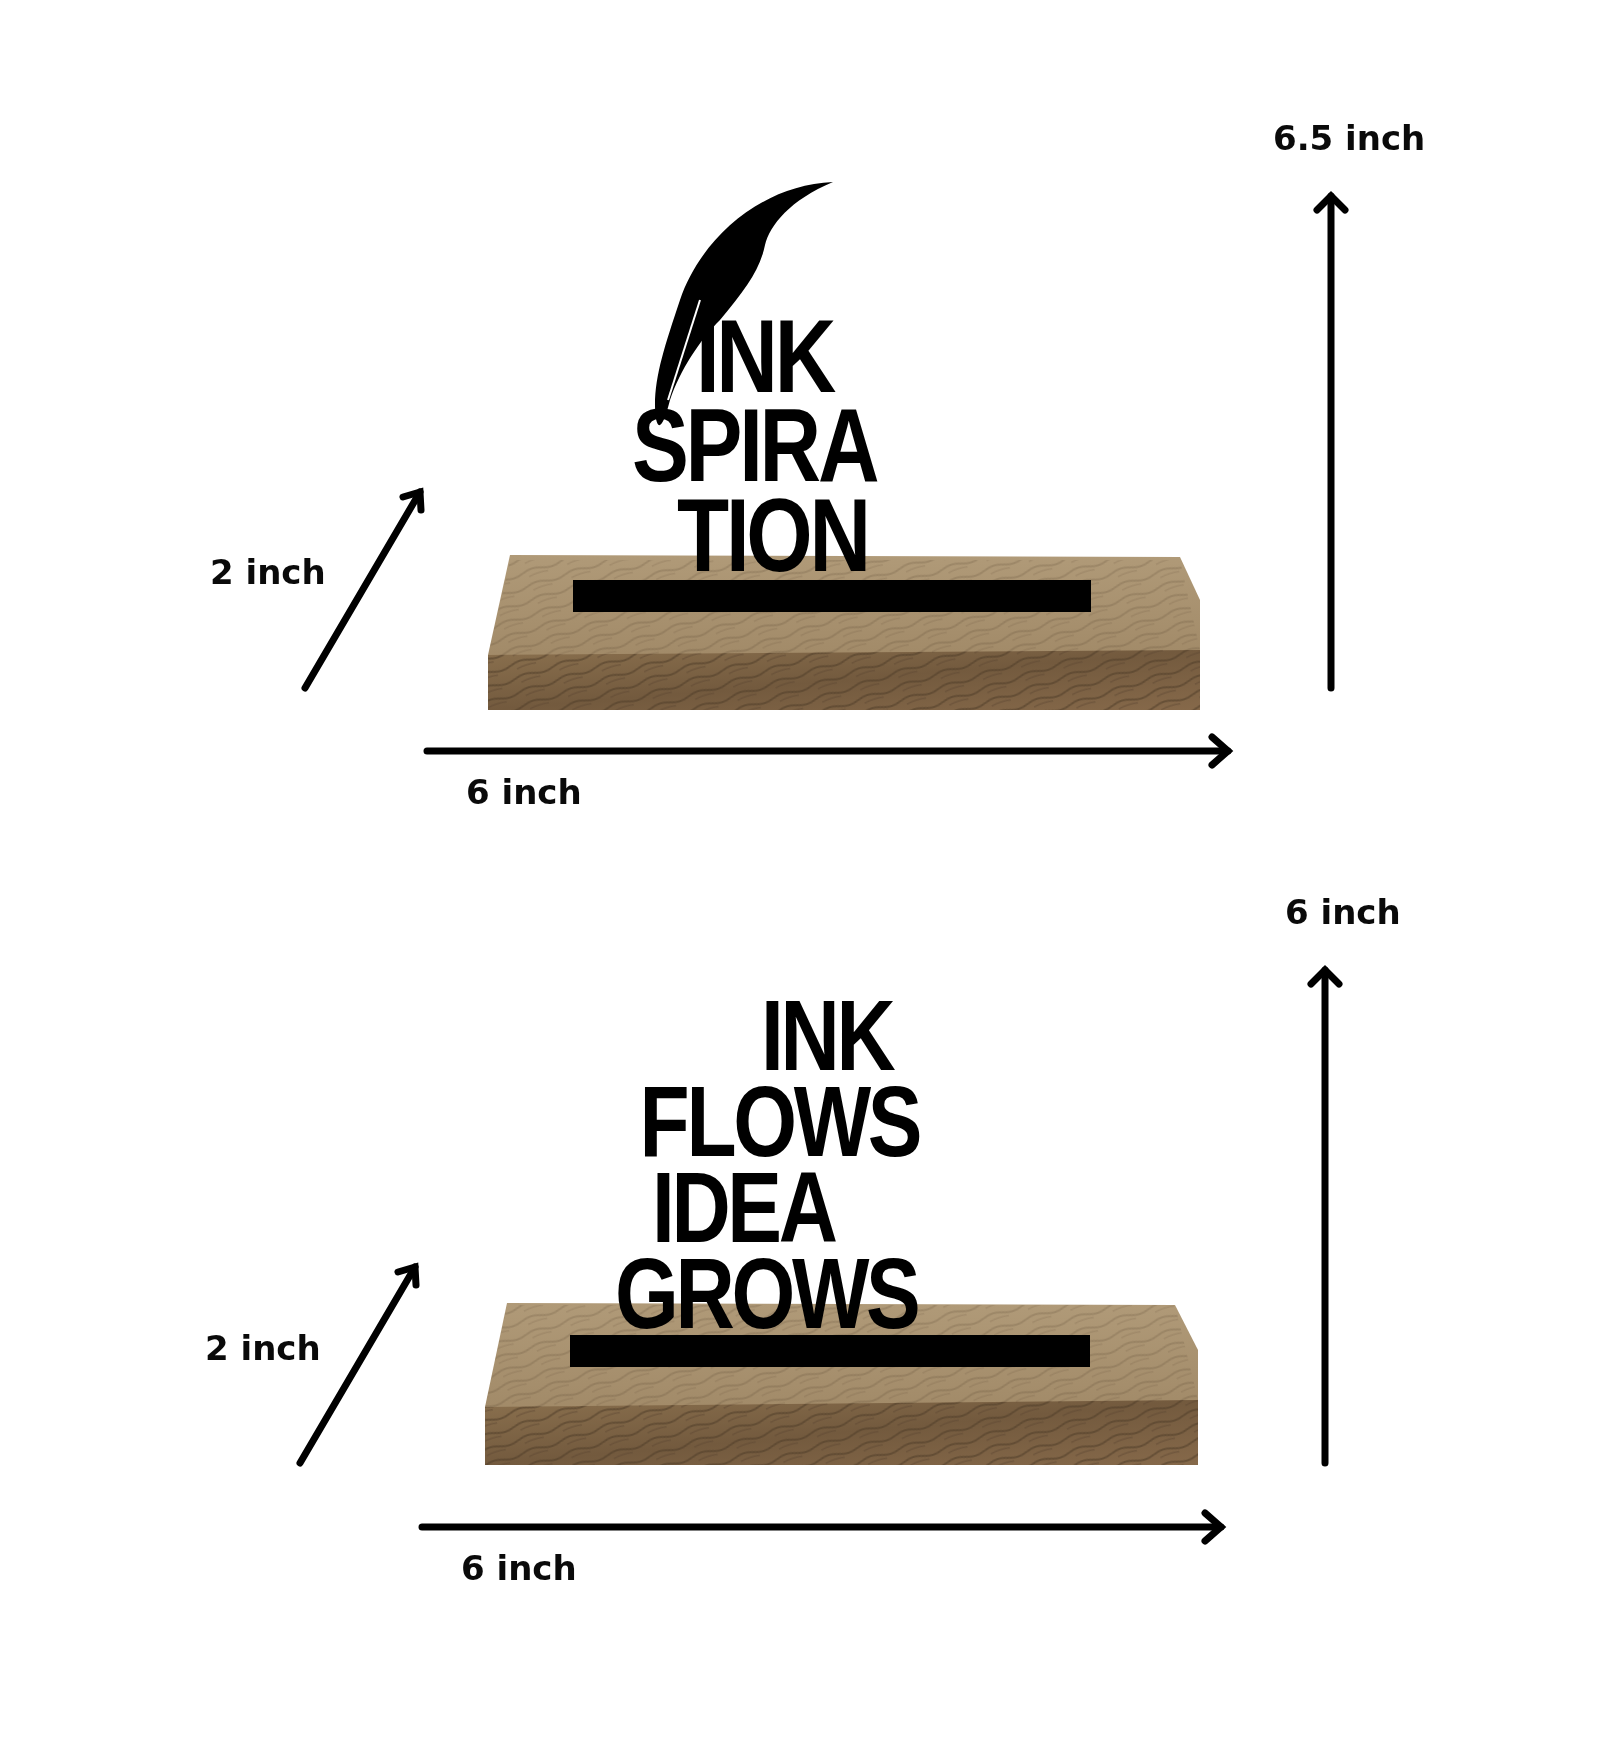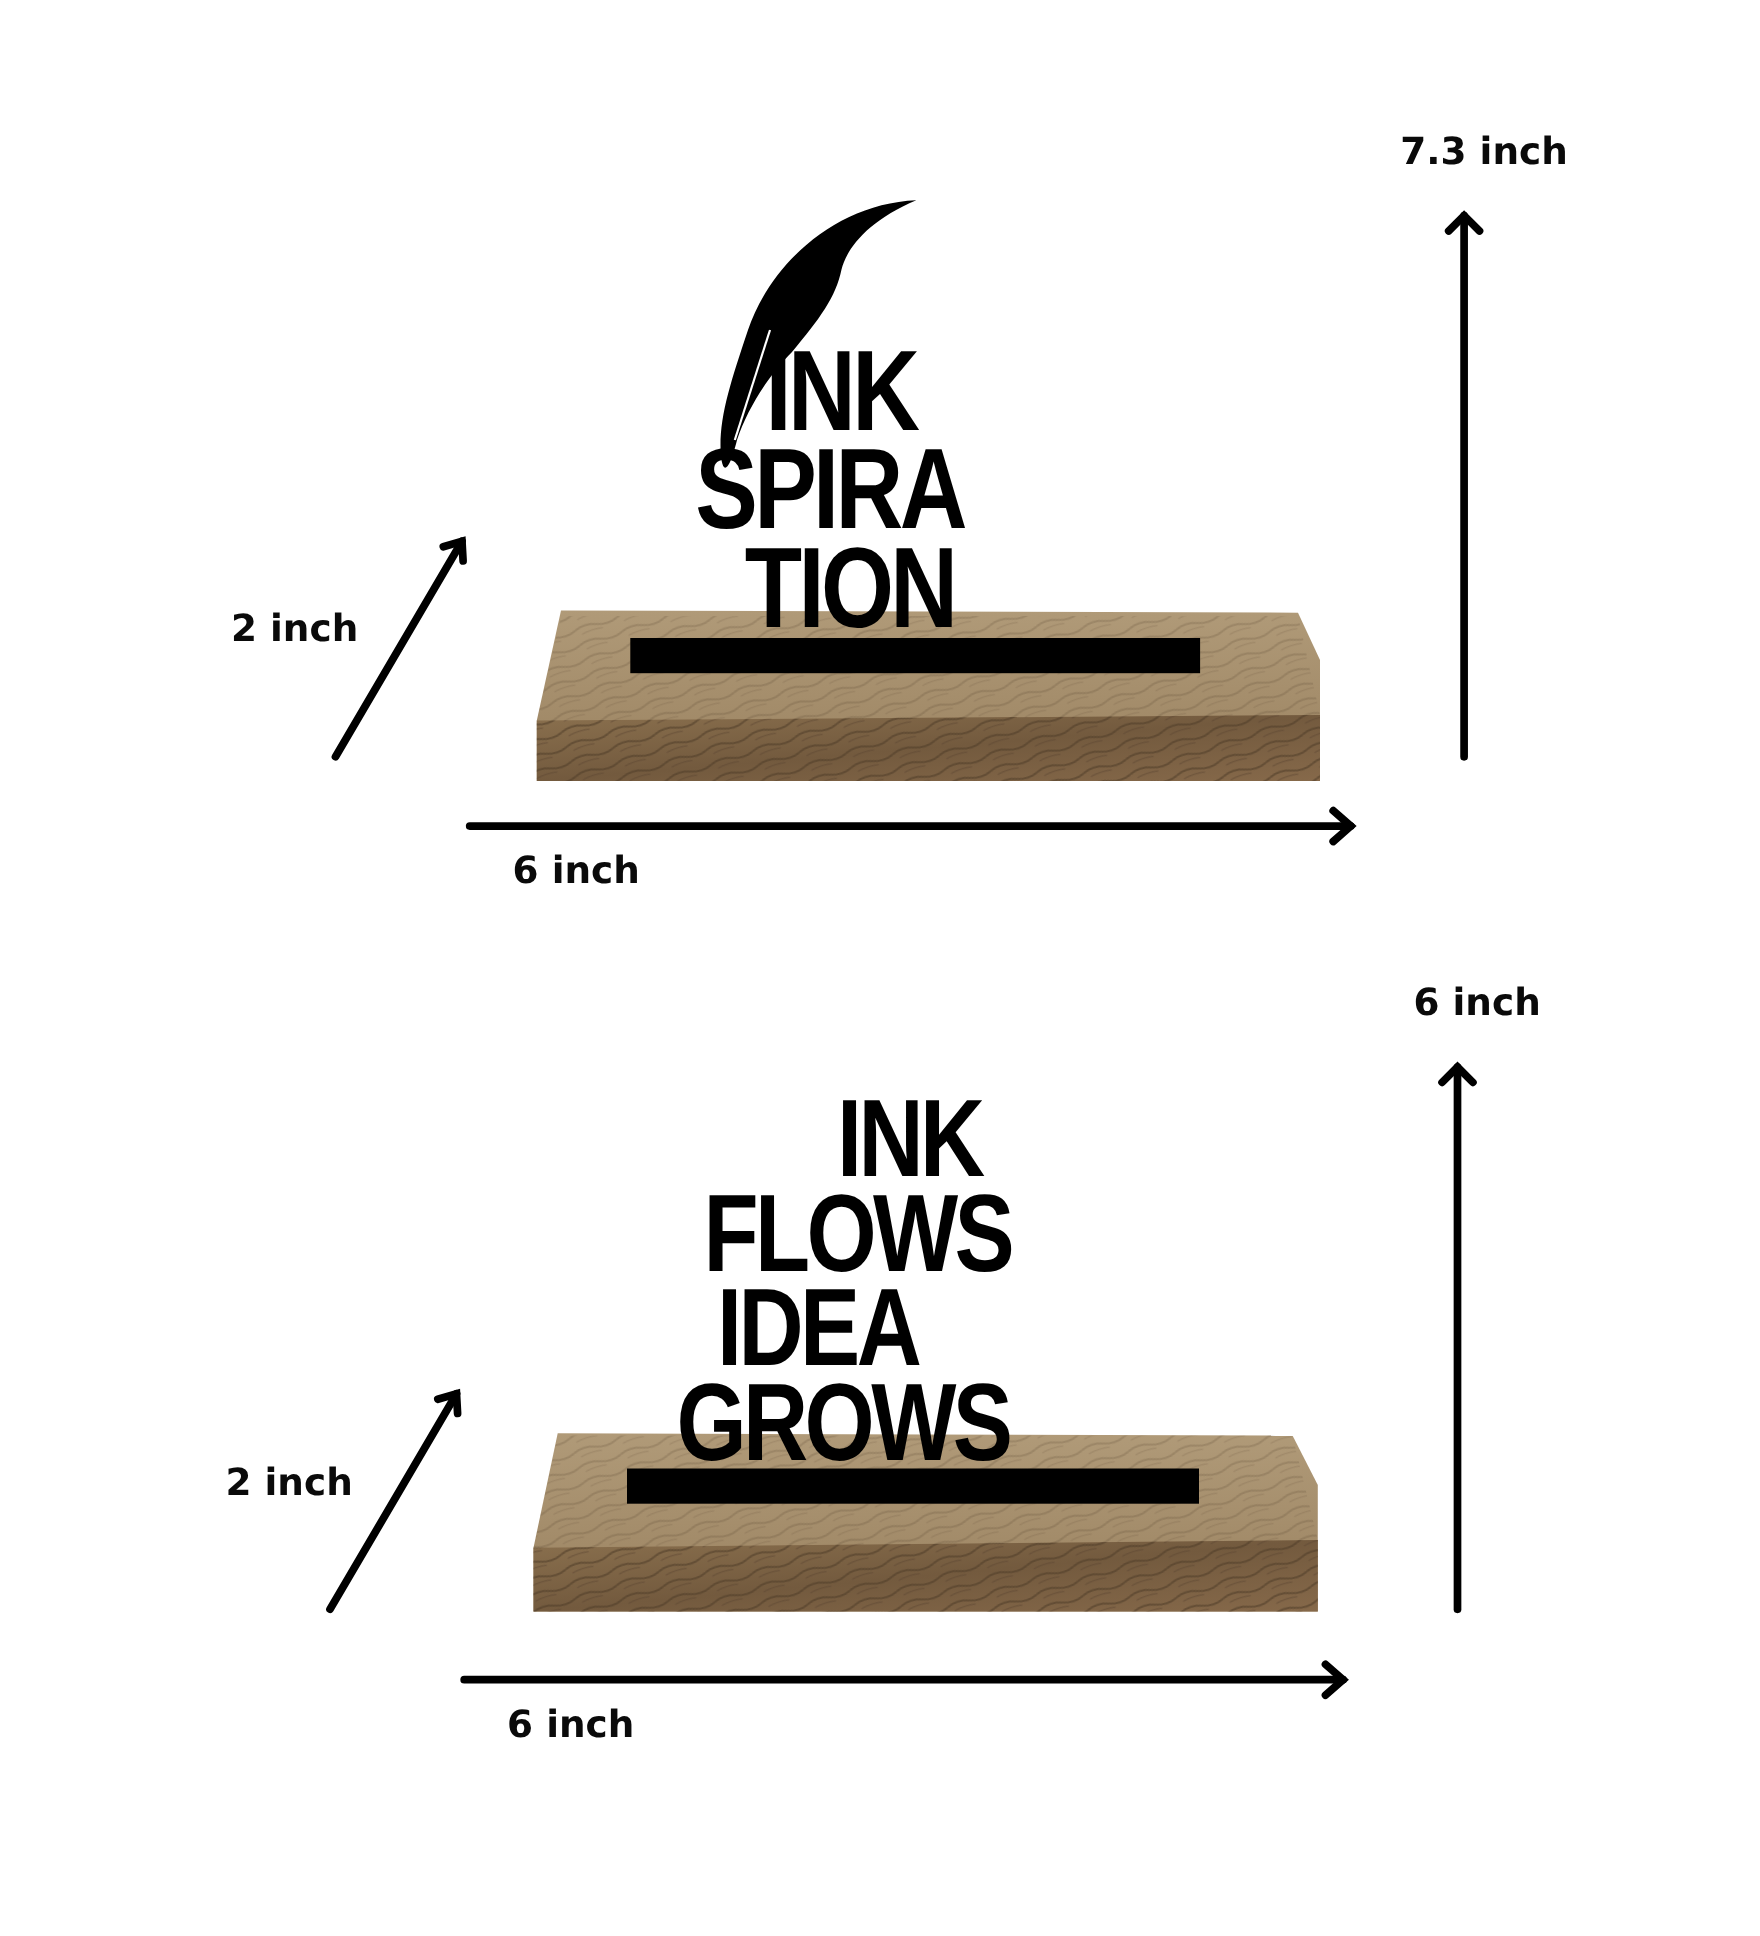--- a/index.html
+++ b/index.html
@@ -61,21 +61,21 @@
 
   <div class="sign-text" style="left:632px;top:312px;font-size:104px;">
     <div style="margin-left:78px;">INK</div>
     <div style="margin-left:0;">SPIRA</div>
     <div style="margin-left:55px;">TION</div>
   </div>
   <div class="bar" style="left:573px;top:580px;width:518px;height:32px;"></div>
 
   <div class="dim-label" style="left:210px;top:552px;">2 inch</div>
   <div class="dim-label" style="left:466px;top:772px;">6 inch</div>
-  <div class="dim-label" style="left:1273px;top:118px;">7.3 inch</div>
+  <div class="dim-label" style="left:1273px;top:118px;">6.5 inch</div>
 </div>
 
 <div class="panel" style="top:880px;">
   <svg width="1600" height="880">
     <defs>
       <linearGradient id="woodTop2" x1="0" y1="0" x2="0" y2="1">
         <stop offset="0" stop-color="#b09a78"></stop>
         <stop offset="1" stop-color="#9a8260"></stop>
       </linearGradient>
       <linearGradient id="woodFront2" x1="0" y1="0" x2="1" y2="1">

